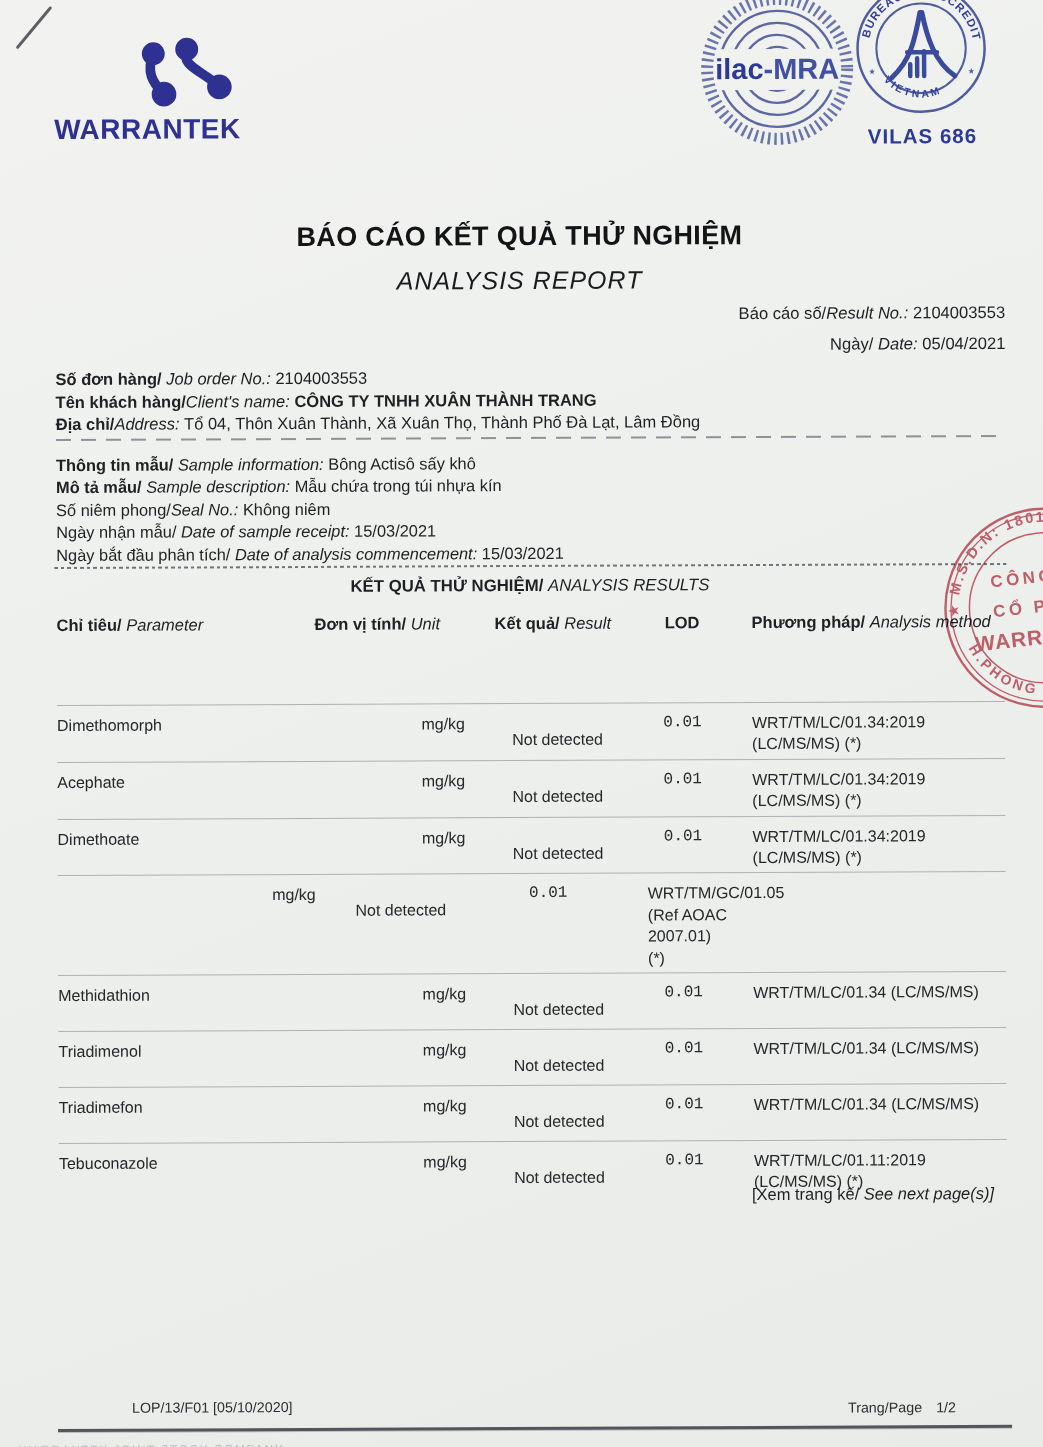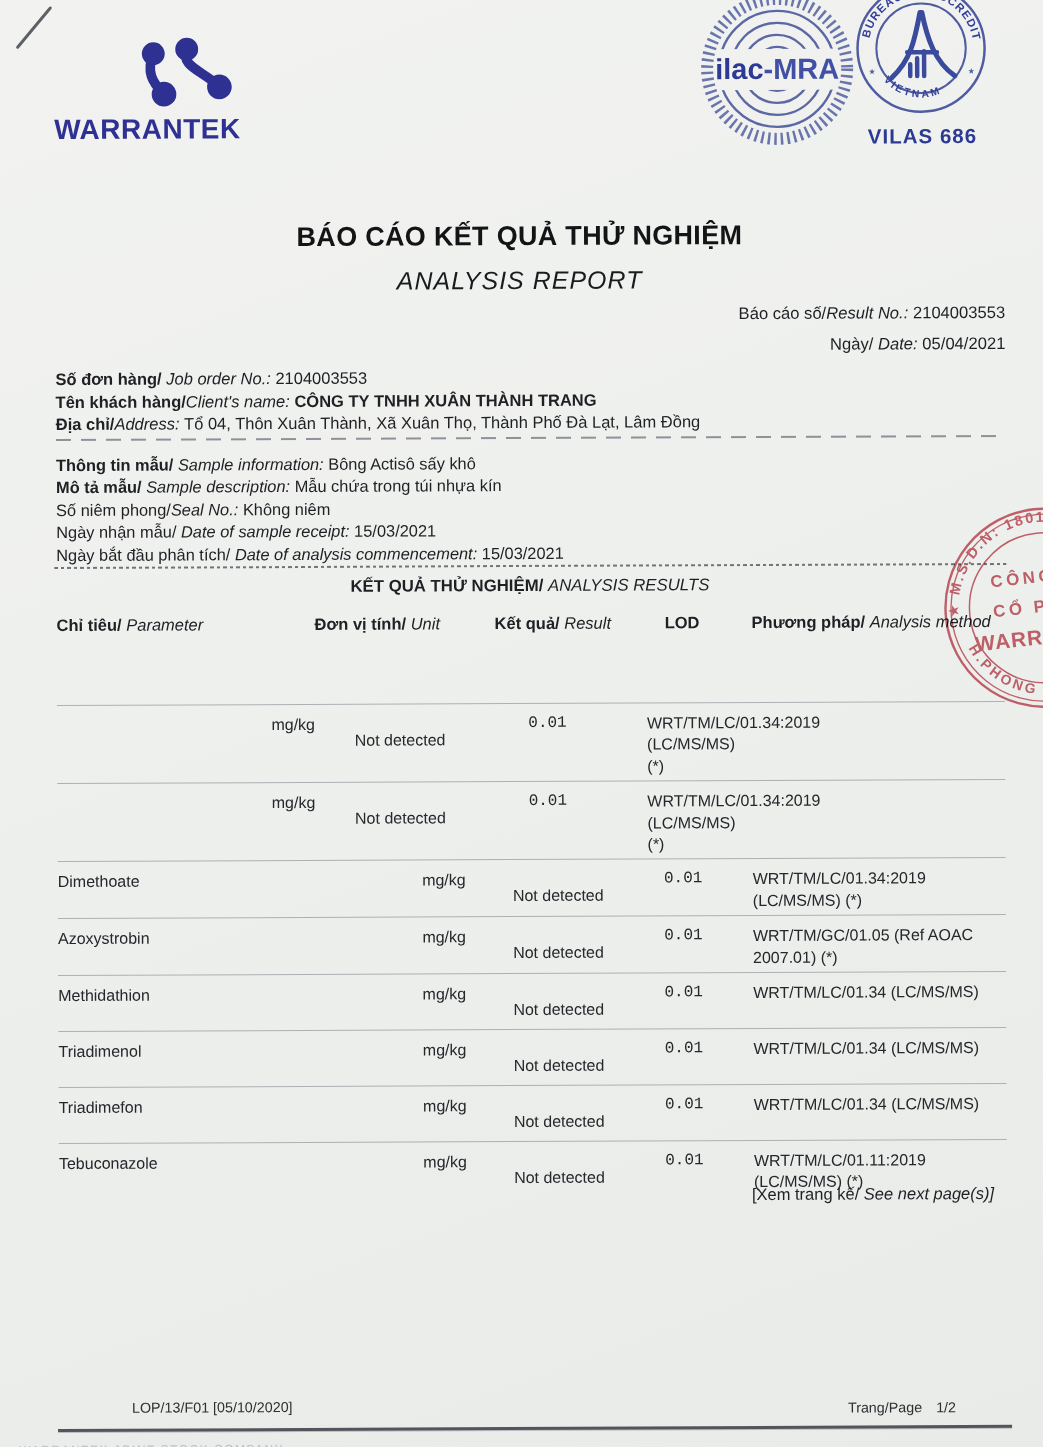--- a/index.html
+++ b/index.html
@@ -185,43 +185,44 @@
       <div class="thead">
         <div class="th"><span class="lbl-vi" style="white-space:pre-wrap">Chỉ tiêu/ </span><span class="lbl-en">Parameter</span></div>
         <div class="th" style="white-space:nowrap"><span class="lbl-vi" style="white-space:pre-wrap">Đơn vị tính/ </span><span class="lbl-en">Unit</span></div>
         <div class="th th-res"><span class="lbl-vi" style="white-space:pre-wrap">Kết quả/ </span><span class="lbl-en">Result</span></div>
         <div class="th th-lod"><span class="lbl-vi">LOD</span></div>
         <div class="th th-met"><span class="lbl-vi" style="white-space:pre-wrap">Phương pháp/ </span><span class="lbl-en">Analysis method</span></div>
       </div>
       <div class="rows">
 
           <div class="tr">
+            <div class="td-param">Dimethomorph</div>
             <div class="td-unit">mg/kg</div>
             <div class="td-res">Not detected</div>
             <div class="td-lod">0.01</div>
             <div class="td-met">WRT/TM/LC/01.34:2019 (LC/MS/MS) (*)</div>
           </div>
 
           <div class="tr">
+            <div class="td-param">Acephate</div>
             <div class="td-unit">mg/kg</div>
             <div class="td-res">Not detected</div>
             <div class="td-lod">0.01</div>
             <div class="td-met">WRT/TM/LC/01.34:2019 (LC/MS/MS) (*)</div>
           </div>
 
           <div class="tr">
             <div class="td-param">Dimethoate</div>
             <div class="td-unit">mg/kg</div>
             <div class="td-res">Not detected</div>
             <div class="td-lod">0.01</div>
             <div class="td-met">WRT/TM/LC/01.34:2019 (LC/MS/MS) (*)</div>
           </div>
 
           <div class="tr">
-            <div class="td-param">Azoxystrobin</div>
             <div class="td-unit">mg/kg</div>
             <div class="td-res">Not detected</div>
             <div class="td-lod">0.01</div>
             <div class="td-met">WRT/TM/GC/01.05 (Ref AOAC 2007.01) (*)</div>
           </div>
 
           <div class="tr">
             <div class="td-param">Methidathion</div>
             <div class="td-unit">mg/kg</div>
             <div class="td-res">Not detected</div>

